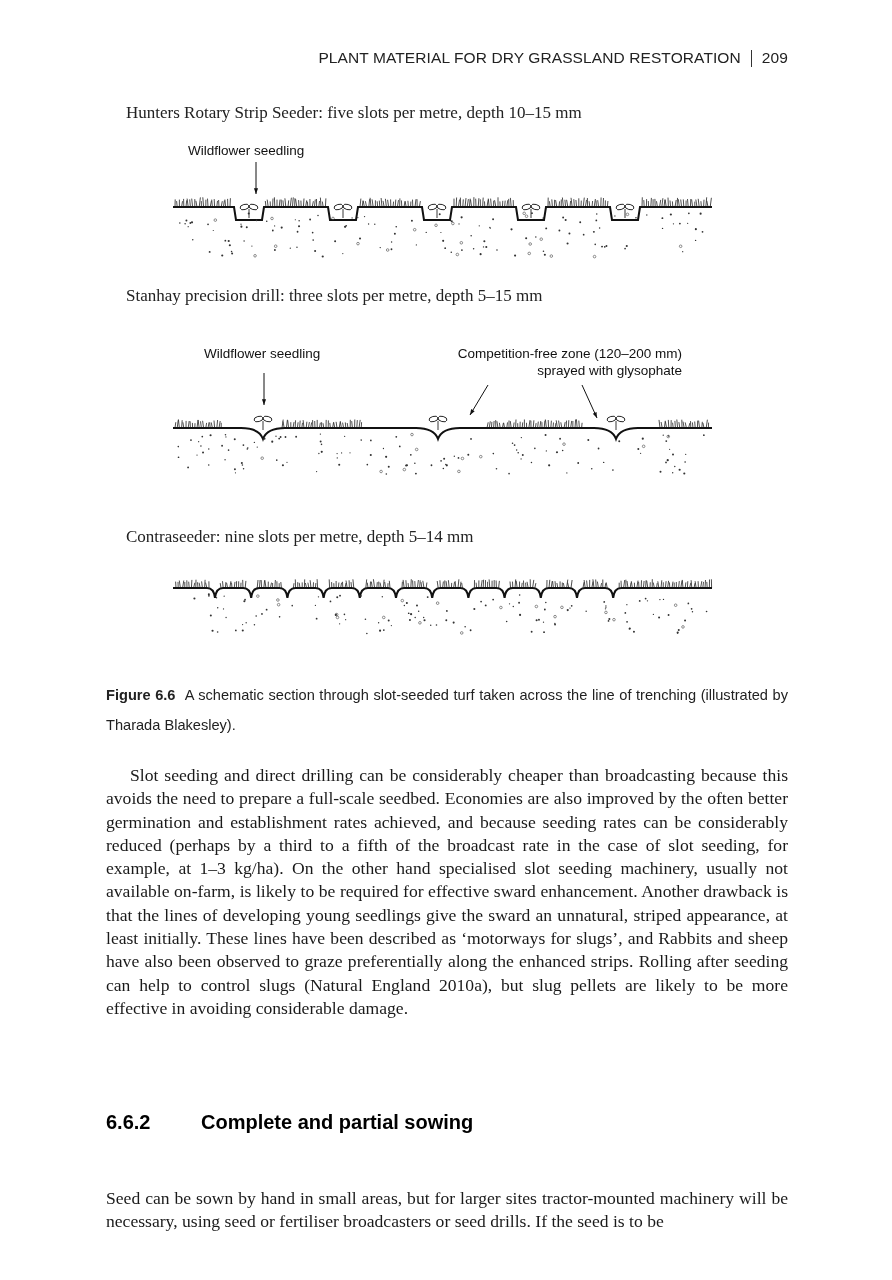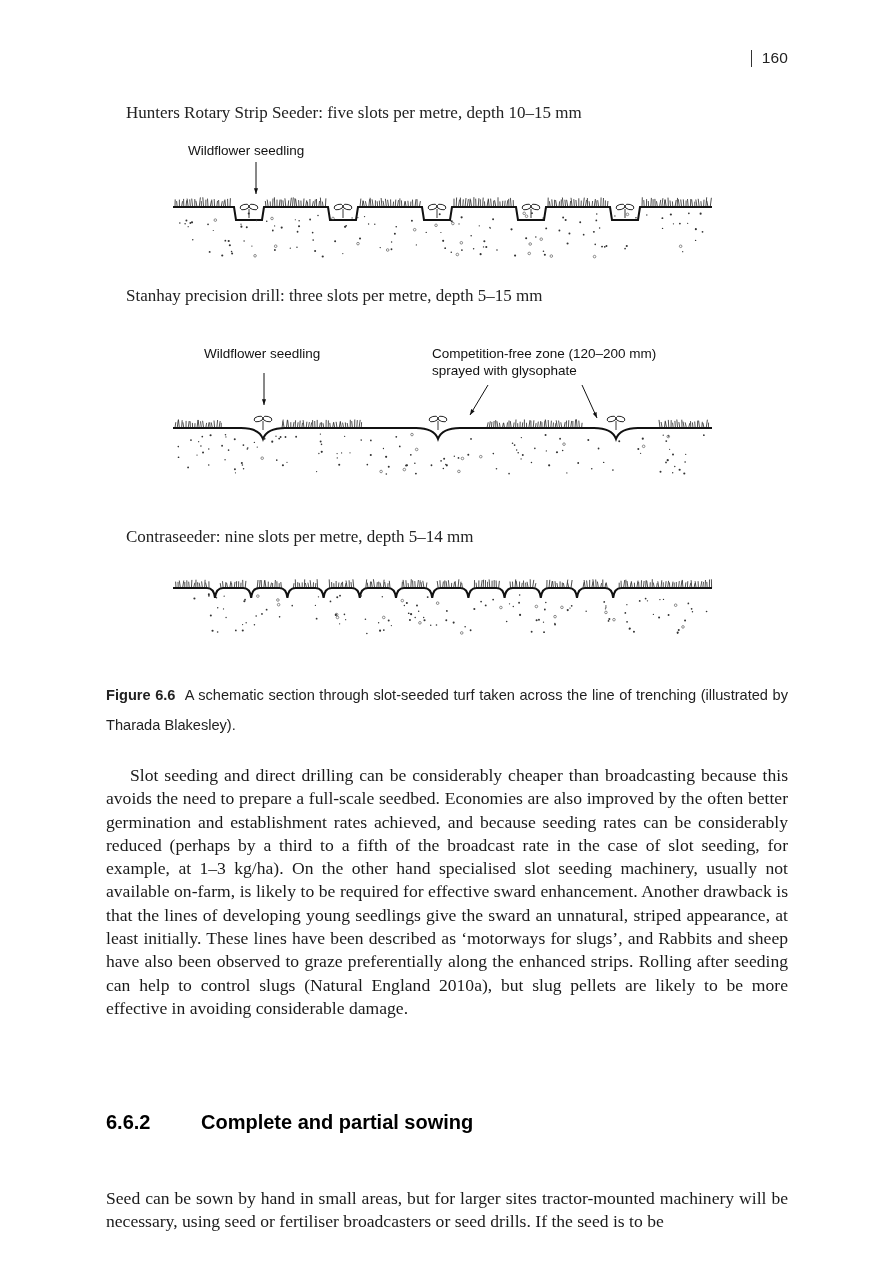--- a/index.html
+++ b/index.html
@@ -9,21 +9,21 @@
       font-family: "Liberation Sans", sans-serif; font-size: 15.5px; letter-spacing: 0.1px; color: #222;
       display: flex; align-items: center; white-space: nowrap;
     }
     .running-head .sep { display: inline-block; width: 1px; height: 17px; background: #333; margin: 0 10px; }
     .fig-title {
       position: absolute; left: 126px;
       font-family: "Liberation Serif", serif; font-size: 17px; color: #222; white-space: nowrap;
     }
     .label {
       position: absolute; font-family: "Liberation Sans", sans-serif; font-size: 13.5px; color: #111;
-      white-space: nowrap; text-align: left; line-height: 17px;
+      white-space: nowrap; text-align: right; line-height: 17px;
     }
     svg.diagram { position: absolute; left: 0; top: 0; overflow: visible; }
     .caption {
       position: absolute; left: 106px; top: 680px; width: 682px;
       font-family: "Liberation Sans", sans-serif; font-size: 14.6px; line-height: 30px; color: #222;
       text-align: justify;
     }
     .caption b { font-weight: bold; }
     .body-text {
       position: absolute; left: 106px; width: 682px;
@@ -35,22 +35,23 @@
     .section-heading {
       position: absolute; left: 106px; top: 1111px;
       font-family: "Liberation Sans", sans-serif; font-weight: bold; font-size: 20px; color: #000000; white-space: nowrap;
     }
     .section-heading .num { display: inline-block; width: 95px; }
   </style>
 </head>
 <body>
 
 <div class="running-head">
+  <span>PLANT MATERIAL FOR DRY GRASSLAND RESTORATION</span>
   <span class="sep"></span>
-  <span>160</span>
+  <span>209</span>
 </div>
 
 <div class="fig-title" style="top:103px;">Hunters Rotary Strip Seeder: five slots per metre, depth 10–15 mm</div>
 <div class="fig-title" style="top:286px;">Stanhay precision drill: three slots per metre, depth 5–15 mm</div>
 <div class="fig-title" style="top:527px;">Contraseeder: nine slots per metre, depth 5–14 mm</div>
 
 <div class="label" style="left:188px; top:142px;">Wildflower seedling</div>
 <div class="label" style="left:204px; top:345px;">Wildflower seedling</div>
 <div class="label" style="left:432px; top:345px; width:250px;">
   <div>Competition-free zone (120–200 mm)</div>

